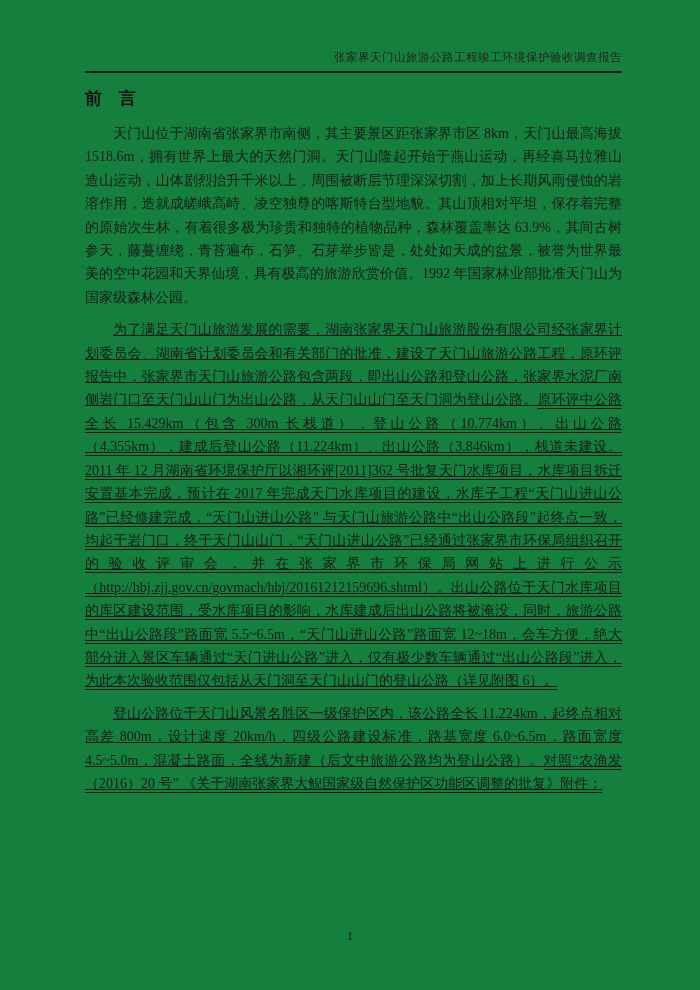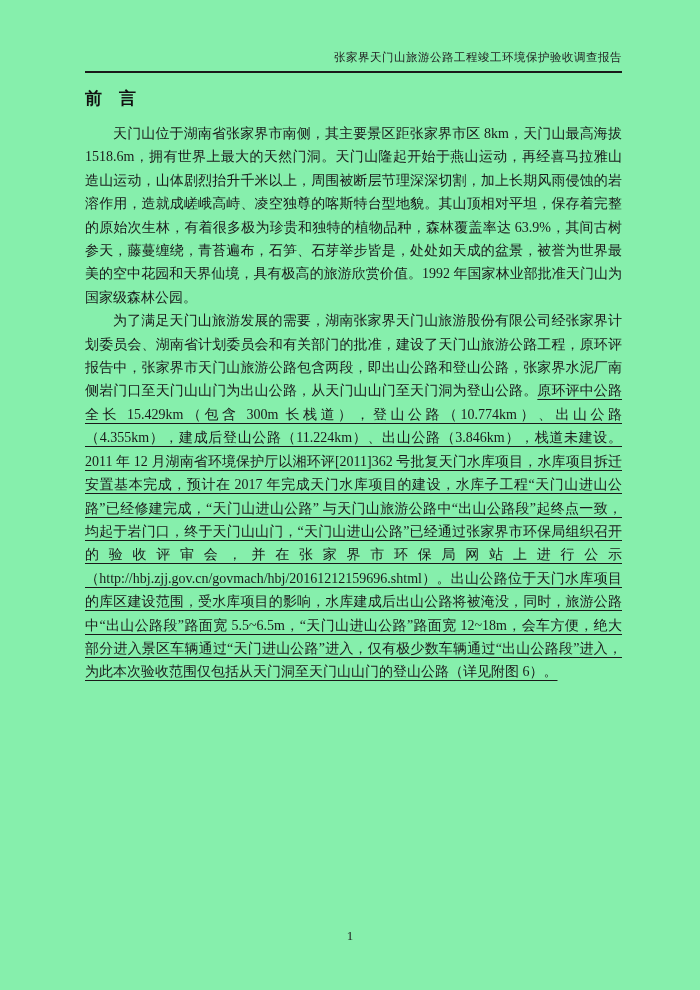--- a/index.html
+++ b/index.html
@@ -4,21 +4,21 @@
 <style>
   html, body {
     margin: 0;
     padding: 0;
     background: #ffffff;
   }
   .page {
     position: relative;
     width: 700px;
     height: 990px;
-    background: #86efac;
+    background: #15803d;
     font-family: "Liberation Serif", "DejaVu Serif", serif;
     color: #1a1a1a;
     overflow: hidden;
   }
   .text-column {
     position: absolute;
     left: 85px;
     top: 50px;
     width: 537px;
   }
@@ -39,20 +39,22 @@
   }
   .content p {
     margin: 0;
     font-size: 14px;
     line-height: 23.4px;
     text-align: justify;
     text-indent: 2em;
     color: #1a1a1a;
   }
   .content p + p {
+    margin-top: 9px;
+    text-decoration: underline;
   }
   .content .u {
     text-decoration: underline;
     text-underline-offset: 4px;
     text-decoration-thickness: 1px;
   }
   .page-number {
     position: absolute;
     bottom: 46px;
     left: 0;
@@ -65,16 +67,17 @@
 </head>
 <body>
 
 <div class="page">
   <div class="text-column">
     <div class="running-header">张家界天门山旅游公路工程竣工环境保护验收调查报告</div>
     <h1 class="doc-title">前　言</h1>
     <div class="content" id="content">
         <p><span>天门山位于湖南省张家界市南侧，其主要景区距张家界市区 8km，天门山最高海拔 1518.6m，拥有世界上最大的天然门洞。天门山隆起开始于燕山运动，再经喜马拉雅山造山运动，山体剧烈抬升千米以上，周围被断层节理深深切割，加上长期风雨侵蚀的岩溶作用，造就成嵯峨高峙、凌空独尊的喀斯特台型地貌。其山顶相对平坦，保存着完整的原始次生林，有着很多极为珍贵和独特的植物品种，森林覆盖率达 63.9%，其间古树参天，藤蔓缠绕，青苔遍布，石笋、石芽举步皆是，处处如天成的盆景，被誉为世界最美的空中花园和天界仙境，具有极高的旅游欣赏价值。1992 年国家林业部批准天门山为国家级森林公园。</span></p>
         <p><span>为了满足天门山旅游发展的需要，湖南张家界天门山旅游股份有限公司经张家界计划委员会、湖南省计划委员会和有关部门的批准，建设了天门山旅游公路工程，原环评报告中，张家界市天门山旅游公路包含两段，即出山公路和登山公路，张家界水泥厂南侧岩门口至天门山山门为出山公路，从天门山山门至天门洞为登山公路。</span><span class="u">原环评中公路全长 15.429km（包含 300m 长栈道），登山公路（10.774km）、出山公路（4.355km），建成后登山公路（11.224km）、出山公路（3.846km），栈道未建设。2011 年 12 月湖南省环境保护厅以湘环评[2011]362 号批复天门水库项目，水库项目拆迁安置基本完成，预计在 2017 年完成天门水库项目的建设，水库子工程“天门山进山公路”已经修建完成，“天门山进山公路” 与天门山旅游公路中“出山公路段”起终点一致，均起于岩门口，终于天门山山门，“天门山进山公路”已经通过张家界市环保局组织召开的验收评审会，并在张家界市环保局网站上进行公示（http://hbj.zjj.gov.cn/govmach/hbj/20161212159696.shtml）。出山公路位于天门水库项目的库区建设范围，受水库项目的影响，水库建成后出山公路将被淹没，同时，旅游公路中“出山公路段”路面宽 5.5~6.5m，“天门山进山公路”路面宽 12~18m，会车方便，绝大部分进入景区车辆通过“天门进山公路”进入，仅有极少数车辆通过“出山公路段”进入，为此本次验收范围仅包括从天门洞至天门山山门的登山公路（详见附图 6）。</span></p>
+        <p><span>登山公路位于天门山风景名胜区一级保护区内，该公路全长 11.224km，起终点相对高差 800m，设计速度 20km/h，四级公路建设标准，路基宽度 6.0~6.5m，路面宽度 4.5~5.0m，混凝土路面，全线为新建（后文中旅游公路均为登山公路）。</span><span class="u">对照“农渔发（2016）20 号” 《关于湖南张家界大鲵国家级自然保护区功能区调整的批复》附件：</span></p>
       </div>
   </div>
   <div class="page-number">1</div>
 </div>
 
 </body></html>

